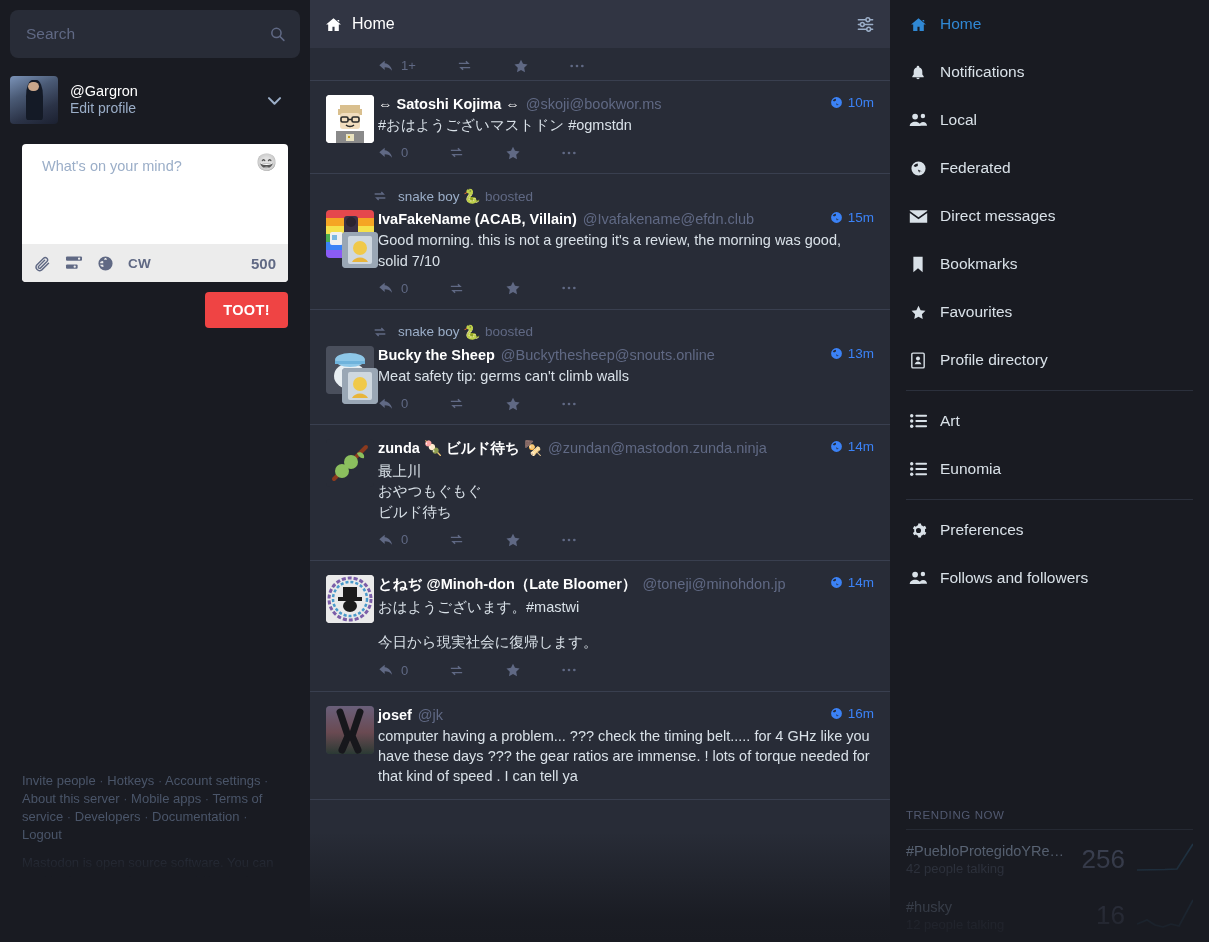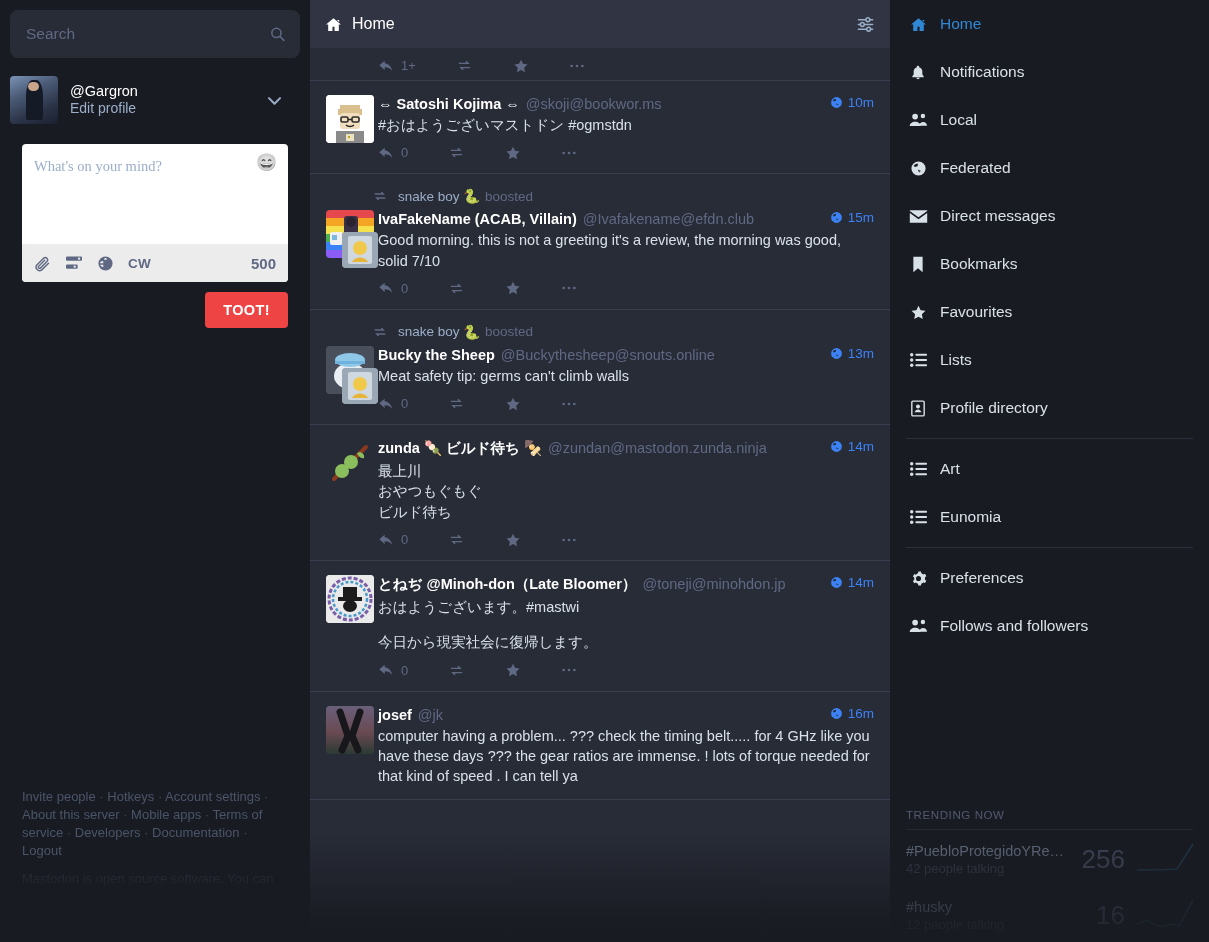--- a/index.html
+++ b/index.html
@@ -70,23 +70,22 @@
   .acct-chevron { color: #9baec8; padding-right: 16px; display:flex; align-items:center;}
 
   .compose {
     margin: 10px 22px 0 22px;
     background: #fff;
     border-radius: 4px;
     overflow: hidden;
   }
   .compose-area {
     position: relative;
-    padding: 10px 12px;
+    padding: 10px 20px;
     min-height: 100px;
-    font-family: Liberation Serif, serif;
   }
   .compose-text {
     color: #9baec8;
     font-size: 14.5px;
     line-height: 1.4;
     padding-top: 2px;
   }
   .emoji-btn {
     position: absolute; right: 10px; top: 8px;
     width: 22px; height: 22px;
@@ -116,21 +115,21 @@
     border: none; outline: none;
     font-family: "Liberation Sans", sans-serif;
     font-size: 14.5px; font-weight: 700;
     letter-spacing: .4px;
     padding: 10px 18px;
     border-radius: 4px;
     cursor: pointer;
   }
 
   .left-footer {
-    position: absolute; left: 0; bottom: 36px;
+    position: absolute; left: 0; bottom: 52px;
     padding: 0 22px;
     width: 310px;
   }
   .footer-links {
     color: #404a5e; font-size: 13px; line-height: 1.38;
   }
   .footer-links a { color: #4a5569; text-decoration: none; }
   .footer-note {
     margin-top: 10px;
     color: #2d3340; font-size: 13px; line-height: 1.38;
@@ -839,72 +838,59 @@
 
     <a class="nav-item">
       <span class="nicon">
         <svg width="17" height="17" viewBox="0 0 24 24" fill="currentColor">
             <path d="M12 2.5l3 6.2 6.8 1-5 4.8 1.2 6.8L12 18.1 6 21.3l1.2-6.8-5-4.8 6.8-1z"></path>
           </svg>
       </span>
       <span>Favourites</span>
     </a>
 
+
+    <a class="nav-item">
+      <span class="nicon">
+        <svg width="16" height="17" viewBox="0 0 20 22" fill="none" stroke="currentColor" stroke-width="1.8">
+          <rect x="2" y="1.5" width="16" height="19" rx="1.5"></rect>
+          <circle cx="10" cy="8.5" r="2.6" fill="currentColor" stroke="none"></circle>
+          <path d="M5.5 16c.8-2.6 2.5-3.8 4.5-3.8s3.7 1.2 4.5 3.8z" fill="currentColor" stroke="none"></path>
+        </svg>
+      </span>
+      <span>Profile directory</span>
+    </a>
+
+    <div class="nav-sep"></div>
+
     <a class="nav-item">
       <span class="nicon">
         <svg width="17" height="14" viewBox="0 0 22 18" fill="currentColor">
           <circle cx="2.2" cy="2.2" r="2.2"></circle>
             <rect x="7" y="1" width="15" height="2.6" rx="1"></rect>
           <circle cx="2.2" cy="9" r="2.2"></circle>
             <rect x="7" y="7.8" width="15" height="2.6" rx="1"></rect>
           <circle cx="2.2" cy="15.8" r="2.2"></circle>
             <rect x="7" y="14.6" width="15" height="2.6" rx="1"></rect>
         </svg>
       </span>
-      <span>Lists</span>
-    </a>
-
-    <a class="nav-item">
-      <span class="nicon">
-        <svg width="16" height="17" viewBox="0 0 20 22" fill="none" stroke="currentColor" stroke-width="1.8">
-          <rect x="2" y="1.5" width="16" height="19" rx="1.5"></rect>
-          <circle cx="10" cy="8.5" r="2.6" fill="currentColor" stroke="none"></circle>
-          <path d="M5.5 16c.8-2.6 2.5-3.8 4.5-3.8s3.7 1.2 4.5 3.8z" fill="currentColor" stroke="none"></path>
-        </svg>
-      </span>
-      <span>Profile directory</span>
-    </a>
-
-    <div class="nav-sep"></div>
+      <span>Art</span>
+    </a>
 
     <a class="nav-item">
       <span class="nicon">
         <svg width="17" height="14" viewBox="0 0 22 18" fill="currentColor">
           <circle cx="2.2" cy="2.2" r="2.2"></circle>
             <rect x="7" y="1" width="15" height="2.6" rx="1"></rect>
           <circle cx="2.2" cy="9" r="2.2"></circle>
             <rect x="7" y="7.8" width="15" height="2.6" rx="1"></rect>
           <circle cx="2.2" cy="15.8" r="2.2"></circle>
             <rect x="7" y="14.6" width="15" height="2.6" rx="1"></rect>
         </svg>
       </span>
-      <span>Art</span>
-    </a>
-
-    <a class="nav-item">
-      <span class="nicon">
-        <svg width="17" height="14" viewBox="0 0 22 18" fill="currentColor">
-          <circle cx="2.2" cy="2.2" r="2.2"></circle>
-            <rect x="7" y="1" width="15" height="2.6" rx="1"></rect>
-          <circle cx="2.2" cy="9" r="2.2"></circle>
-            <rect x="7" y="7.8" width="15" height="2.6" rx="1"></rect>
-          <circle cx="2.2" cy="15.8" r="2.2"></circle>
-            <rect x="7" y="14.6" width="15" height="2.6" rx="1"></rect>
-        </svg>
-      </span>
       <span>Eunomia</span>
     </a>
 
     <div class="nav-sep"></div>
 
     <a class="nav-item">
       <span class="nicon">
         <svg width="17" height="17" viewBox="0 0 24 24" fill="currentColor">
           <path d="M12 8.4a3.6 3.6 0 1 0 0 7.2 3.6 3.6 0 0 0 0-7.2zm9.2 3.6c0 .6-.05 1.1-.14 1.7l2 1.5-1.9 3.3-2.4-.9c-.85.75-1.8 1.3-2.9 1.65L15.5 22h-3.8l-.4-2.6a8.2 8.2 0 0 1-2.9-1.65l-2.4.9L4.1 15.4l2-1.5a9 9 0 0 1 0-3.4l-2-1.5 1.9-3.3 2.4.9A8.2 8.2 0 0 1 11.3 4.6L11.7 2h3.8l.4 2.6c1.1.35 2.05.9 2.9 1.65l2.4-.9 1.9 3.3-2 1.5c.09.6.14 1.1.14 1.85z"></path>
         </svg>

